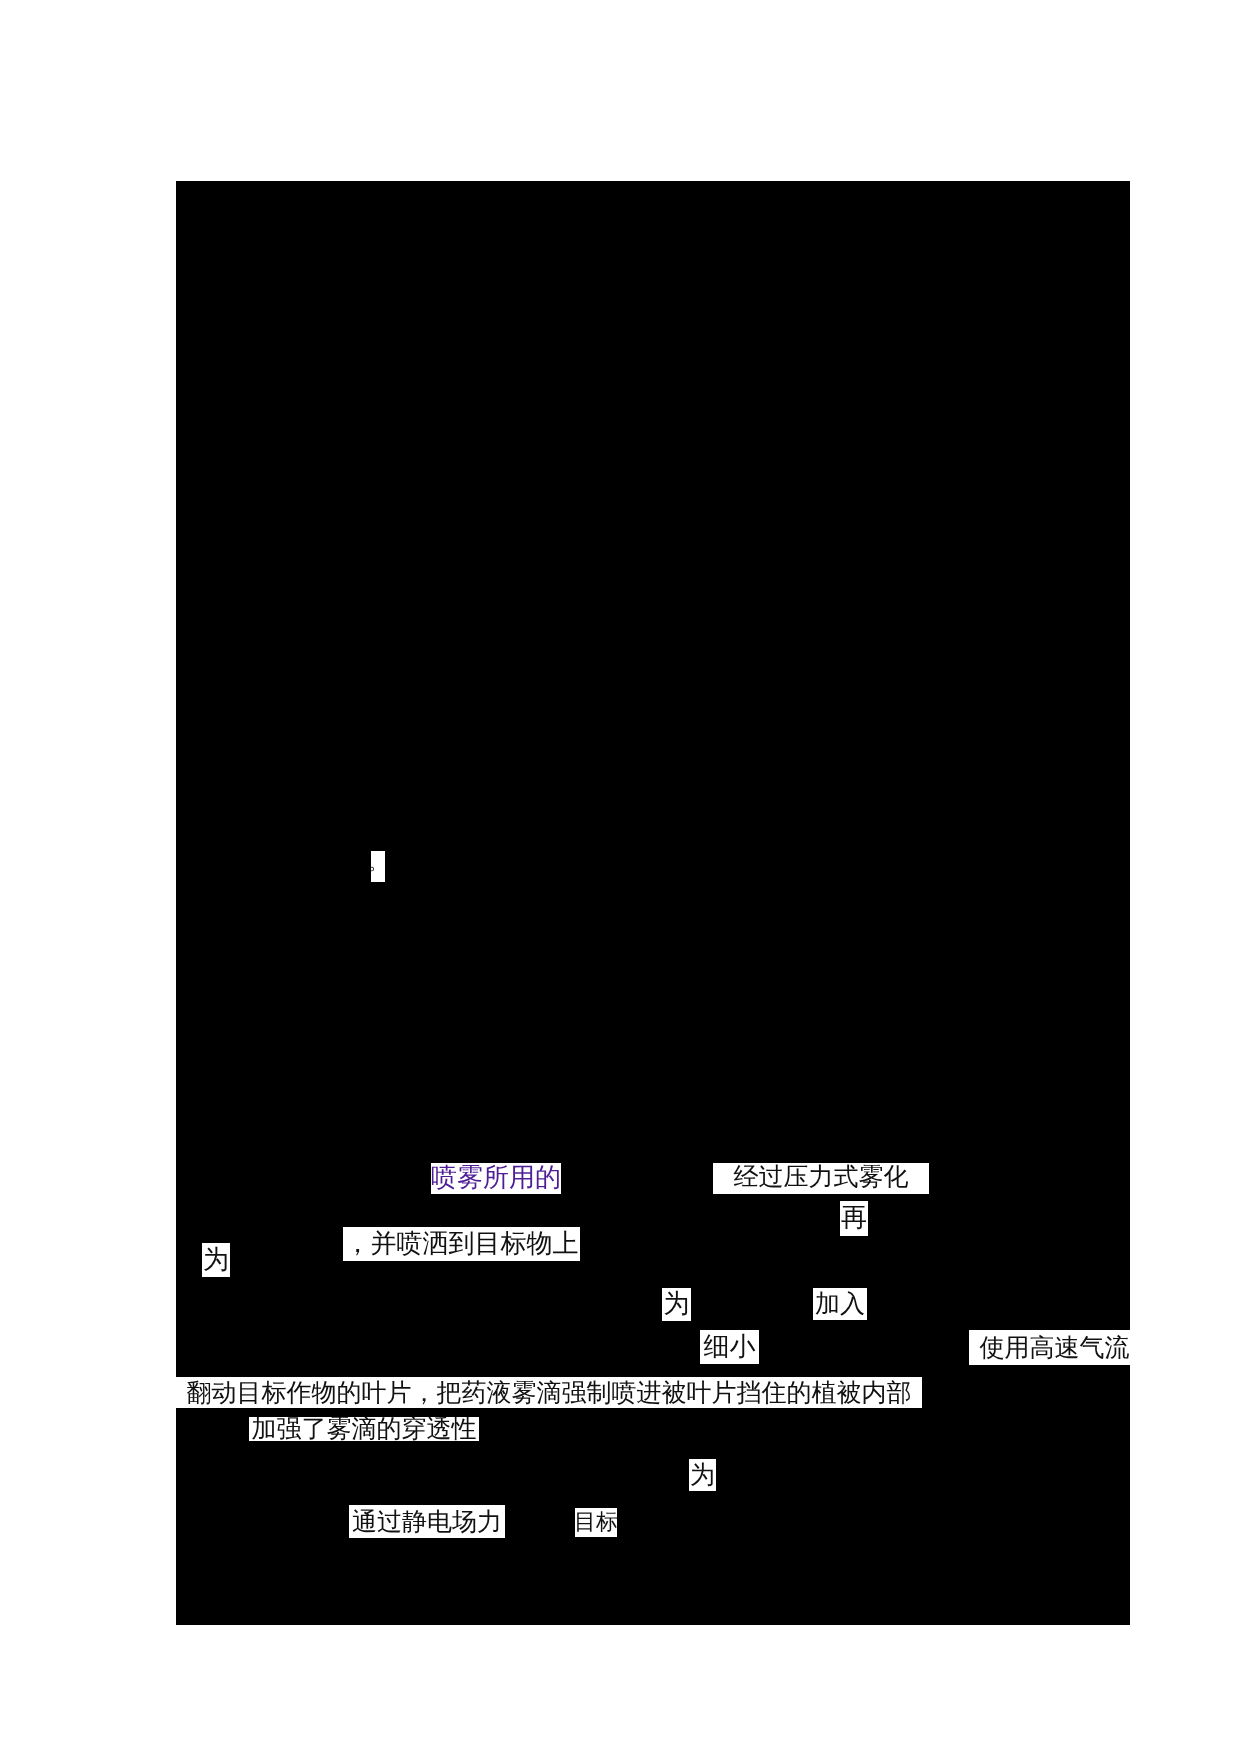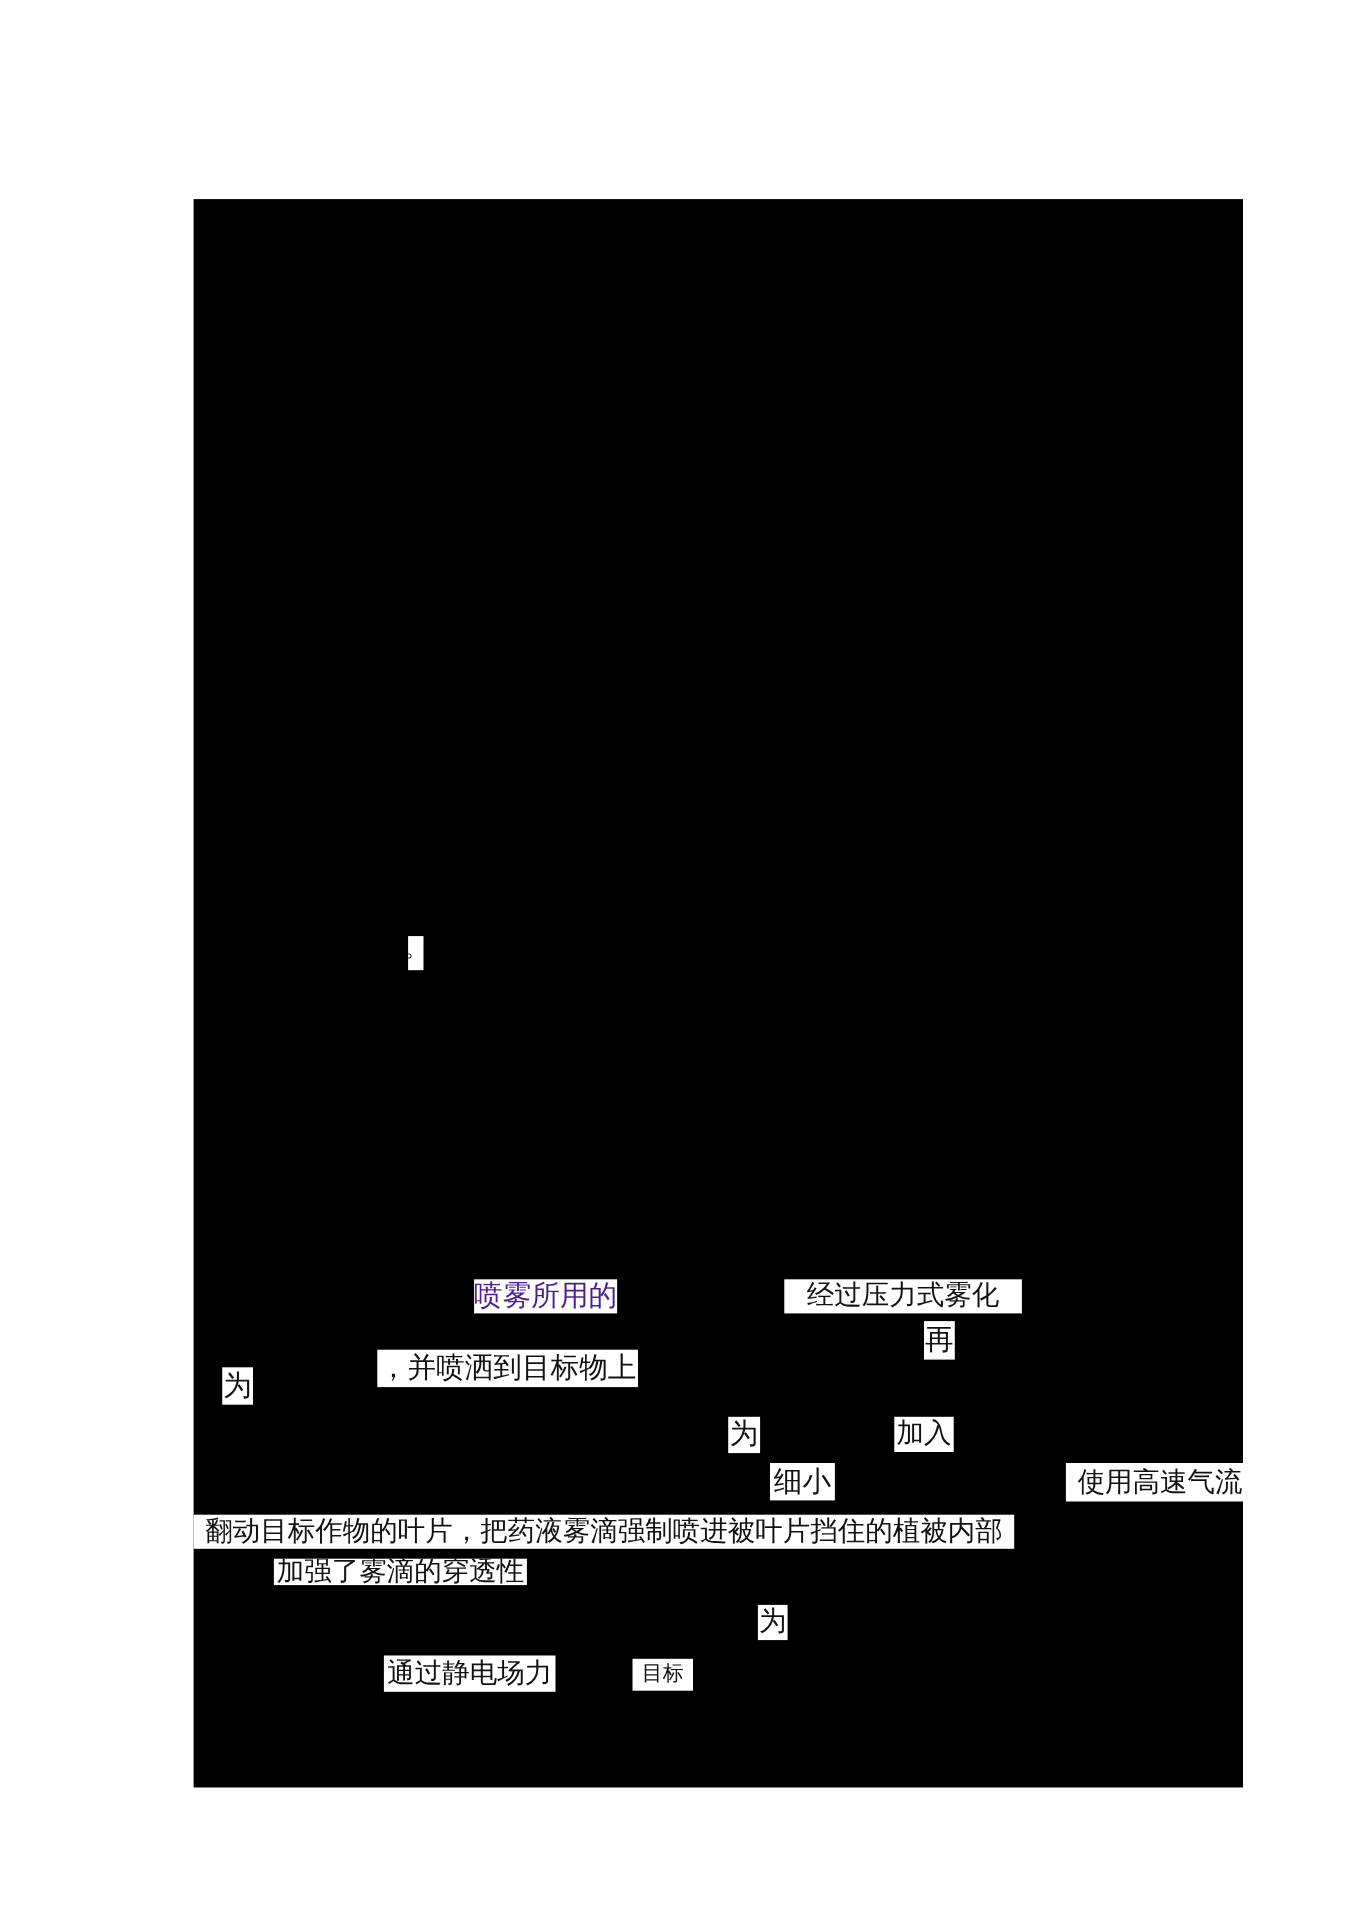--- a/index.html
+++ b/index.html
@@ -50,15 +50,15 @@
       <div class="fragment" style="left: 26px; top: 1062px; width: 28px; height: 34px; font-size: 26px; background: rgb(255, 255, 255); color: rgb(17, 17, 17);">为</div>
       <div class="fragment" style="left: 167px; top: 1046px; width: 237px; height: 34px; font-size: 26px; background: rgb(255, 255, 255); color: rgb(17, 17, 17);">，并喷洒到目标物上</div>
       <div class="fragment" style="left: 486px; top: 1107px; width: 29px; height: 33px; font-size: 26px; background: rgb(255, 255, 255); color: rgb(17, 17, 17);">为</div>
       <div class="fragment" style="left: 637px; top: 1107px; width: 54px; height: 32px; font-size: 25px; background: rgb(255, 255, 255); color: rgb(17, 17, 17);">加入</div>
       <div class="fragment" style="left: 480px; top: 1149px; width: 59px; height: 34px; font-size: 26px; background: rgb(255, 255, 255); color: rgb(17, 17, 17); margin-left: 44px;">细小</div>
       <div class="fragment" style="left: 793px; top: 1149px; width: 171px; height: 35px; font-size: 25px; background: rgb(255, 255, 255); color: rgb(17, 17, 17);">使用高速气流</div>
       <div class="fragment" style="left: 0px; top: 1196px; width: 746px; height: 31px; font-size: 25px; background: rgb(255, 255, 255); color: rgb(17, 17, 17);">翻动目标作物的叶片，把药液雾滴强制喷进被叶片挡住的植被内部</div>
       <div class="fragment" style="left: 73px; top: 1236px; width: 230px; height: 24px; font-size: 25px; background: rgb(255, 255, 255); color: rgb(17, 17, 17);">加强了雾滴的穿透性</div>
       <div class="fragment" style="left: 513px; top: 1278px; width: 27px; height: 32px; font-size: 25px; background: rgb(255, 255, 255); color: rgb(17, 17, 17);">为</div>
       <div class="fragment" style="left: 173px; top: 1324px; width: 156px; height: 33px; font-size: 25px; background: rgb(255, 255, 255); color: rgb(17, 17, 17);">通过静电场力</div>
-      <div class="fragment" style="left: 399px; top: 1327px; width: 55px; height: 29px; font-size: 19px; background: rgb(255, 255, 255); color: rgb(17, 17, 17); text-align: right;">目标</div>
+      <div class="fragment" style="left: 399px; top: 1327px; width: 42px; height: 29px; font-size: 22px; background: rgb(255, 255, 255); color: rgb(17, 17, 17); text-align: right;">目标</div>
     </div>
 </div>
 
 </body></html>

